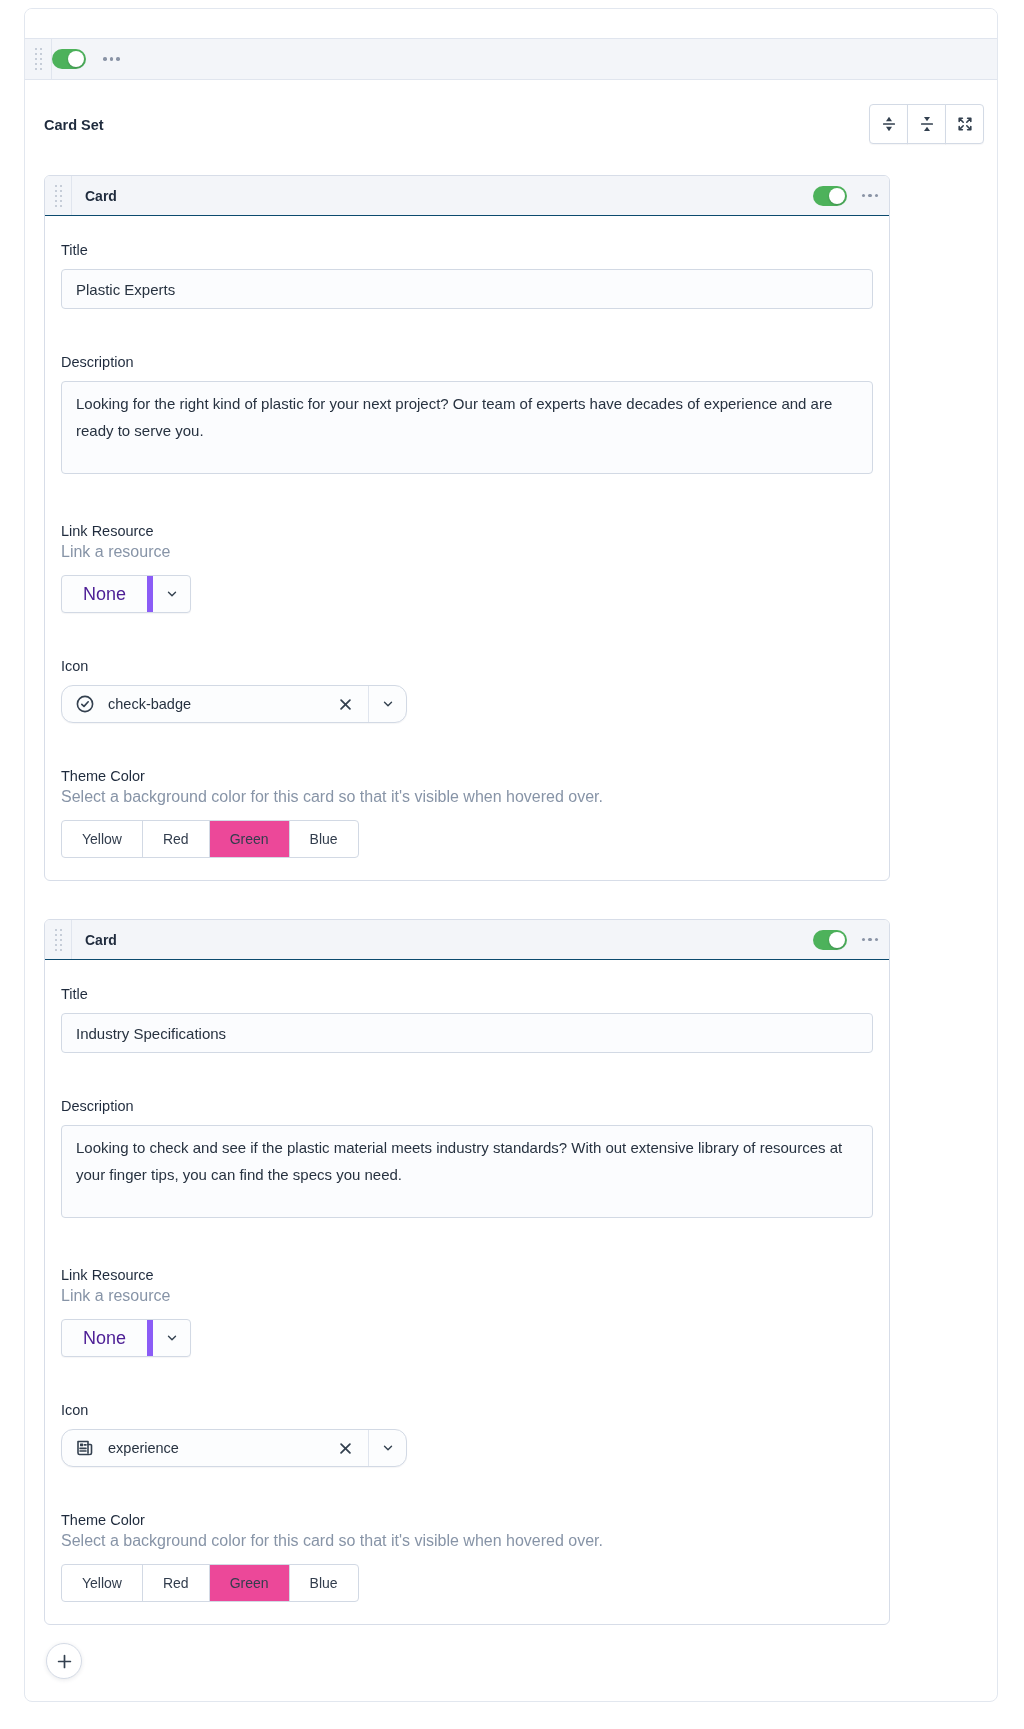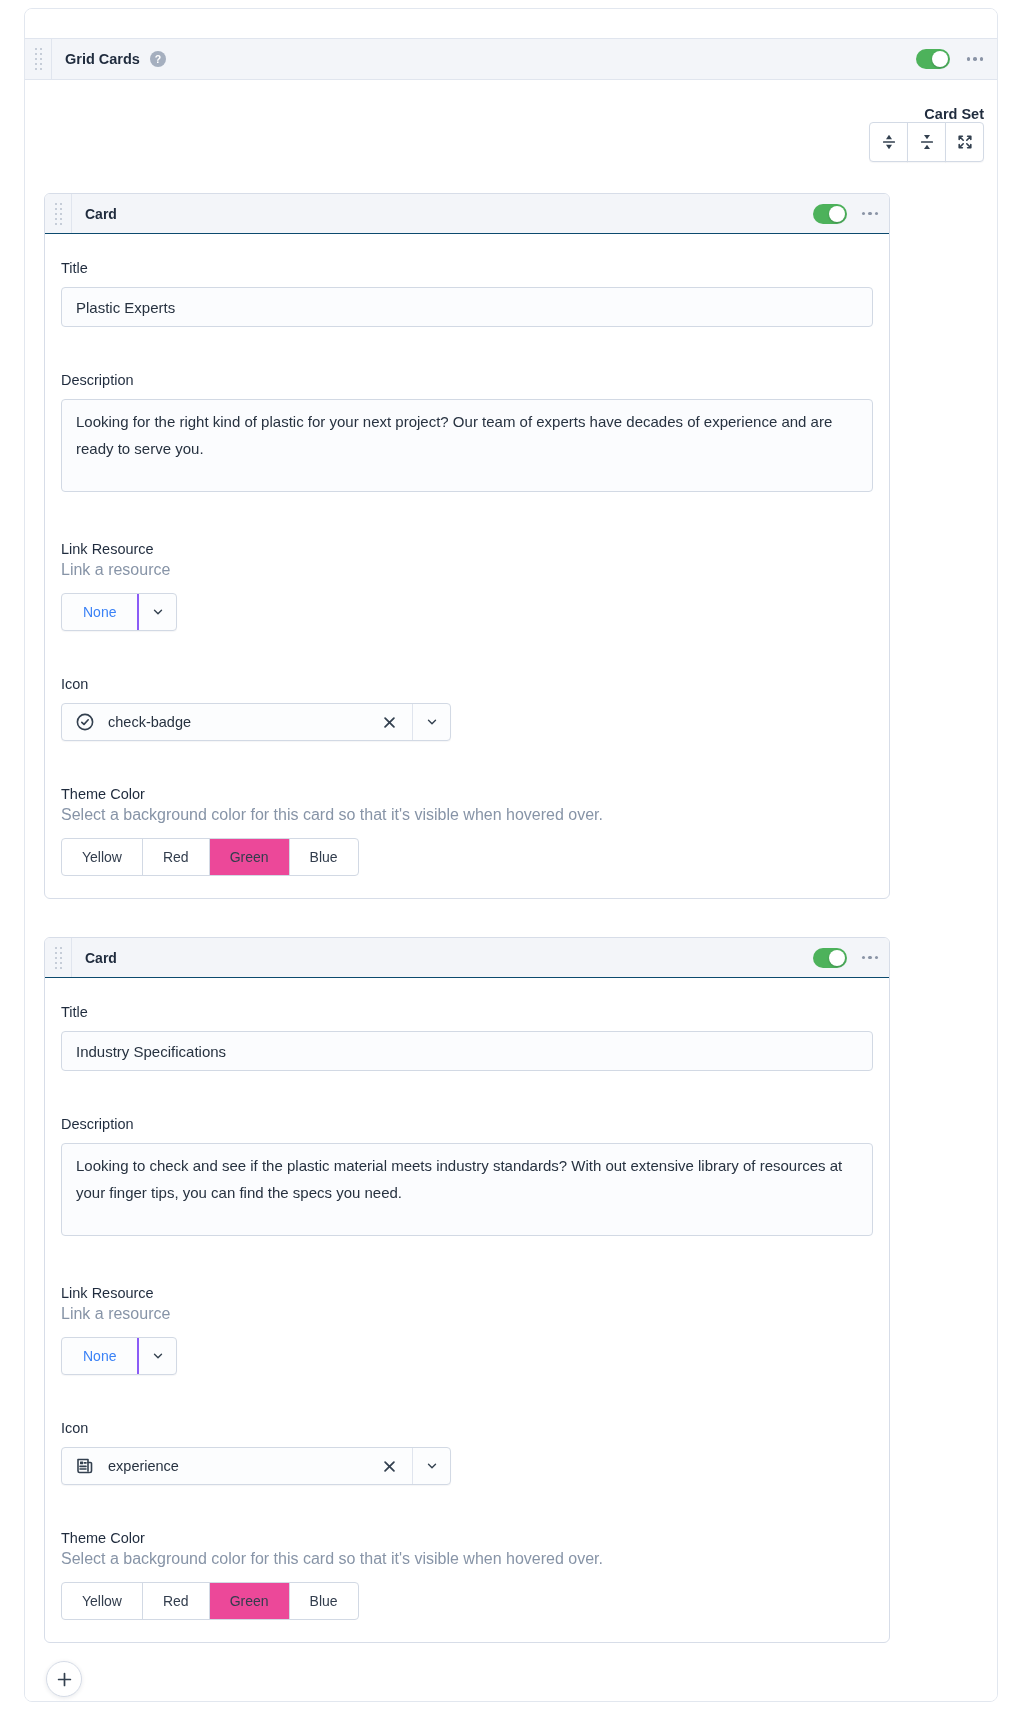--- a/index.html
+++ b/index.html
@@ -64,23 +64,22 @@
     width: 16px; height: 16px; border-radius: 50%;
     background: #fff; box-shadow: 0 1px 2px rgba(20,30,45,.25);
   }
   .kebab { display: flex; gap: 3px; cursor: pointer; padding: 4px 0; }
   .kebab i { width: 3.5px; height: 3.5px; border-radius: 50%; background: #8a94a6; }
 
   
   .section-body { padding: 24px 13px 16px 19px; background: #fff; }
 
   .field-header-row {
-    display: flex; justify-content: space-between; align-items: flex-end;
+    display: flex; justify-content: space-between; align-items: center;
     margin-bottom: 31px;
-    flex-direction: column;
   }
   .set-label { font-size: 14.5px; font-weight: 700; color: #1f2b3d; padding-top: 2px; }
 
   .btn-group { display: inline-flex; }
   .btn-group .icon-btn {
     width: 39px; height: 40px;
     background: #fff; border: 1px solid #d3dae5;
     display: flex; align-items: center; justify-content: center;
     cursor: pointer; margin-left: -1px;
     box-shadow: 0 1px 1px rgba(25,35,55,.04);
@@ -137,29 +136,29 @@
 
   
   .select {
     display: inline-flex; height: 38px;
     border: 1px solid #d2d9e4; border-radius: 4px;
     background: #fcfdfe; box-shadow: 0 1px 1px rgba(25,35,55,.04);
     cursor: pointer;
   }
   .select .select-value {
     display: flex; align-items: center; padding: 0 21px;
-    font-size: 14px; color: #3b82f6;
-    border-right: 2px solid #8b5cf6;
+    font-size: 18px; color: #4c1d95;
+    border-right: 6px solid #8b5cf6;
   }
   .chevron-seg { width: 37px; display: flex; align-items: center; justify-content: center; }
 
   
   .combobox {
-    display: flex; width: 390px; height: 38px;
-    border: 1px solid #d2d9e4; border-radius: 4px;
+    display: flex; width: 346px; height: 38px;
+    border: 1px solid #d2d9e4; border-radius: 12px;
     background: #fcfdfe; box-shadow: 0 1px 1px rgba(25,35,55,.04);
   }
   .combobox .combo-main {
     flex: 1; display: flex; align-items: center;
     padding: 0 13px; gap: 13px;
     border-right: 1px solid #e0e5ee; cursor: text;
   }
   .combo-text { font-size: 14.5px; color: #273240; }
   .clear-btn {
     margin-left: auto; background: none; border: none; cursor: pointer;
@@ -204,24 +203,20 @@
           <i></i>
           <i></i>
           <i></i>
           <i></i>
           <i></i>
           <i></i>
           <i></i>
           <i></i>
           <i></i>
         </span>
-    </div>
-    <div class="section-title-wrap">
-      <span class="section-title">Grid Cards</span>
-      <span class="help-icon">?</span>
     </div>
     <div class="header-right">
       <span class="toggle">
           <span class="knob"></span>
         </span>
       <span class="kebab">
           <i></i>
           <i></i>
           <i></i>
         </span>

